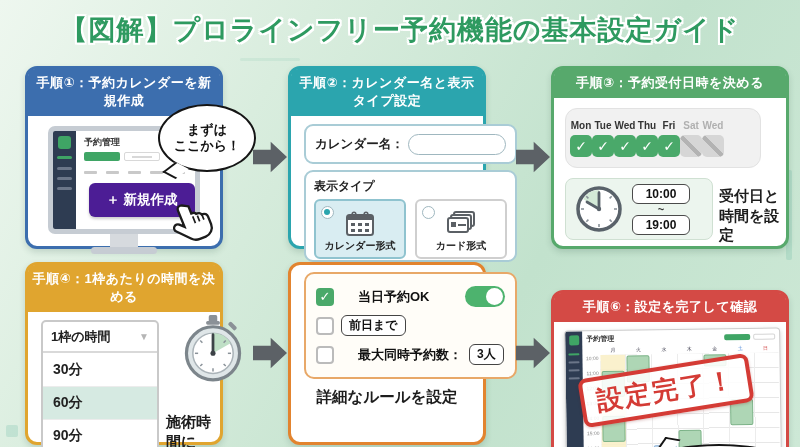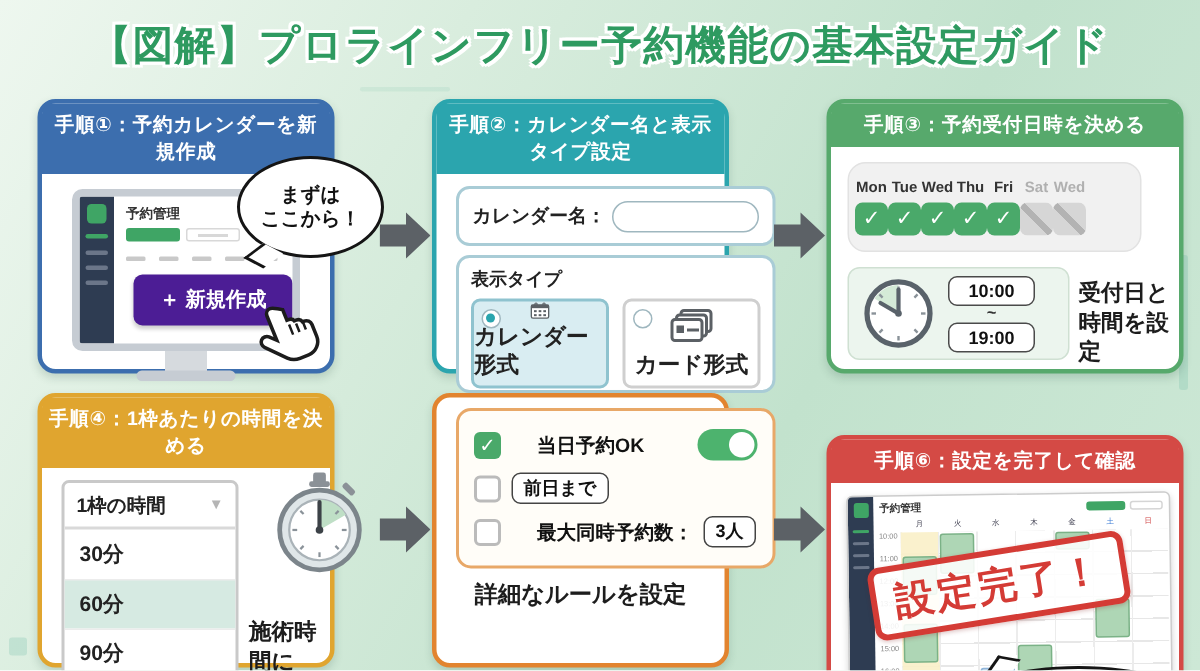--- a/index.html
+++ b/index.html
@@ -60,21 +60,21 @@
   .type-box { position:absolute; left:13px; top:54px; width:213px; height:92px; border:2px solid #a9ccd6;
     border-radius:9px; background:#fff; padding:6px 8px; }
   .type-title { font-weight:bold; font-size:12px; color:#222; }
   .type-opts { display:flex; gap:9px; margin-top:4px; }
   .opt-tile { position:relative; width:94px; height:60px; border-radius:6px; display:flex;
     flex-direction:column; align-items:center; justify-content:flex-end; padding-bottom:4px; }
   .opt-tile.sel { background:#d9edf2; border:2px solid #8fc3cf; }
   .opt-tile.unsel { background:#fff; border:2px solid #cfcfcf; }
   .radio { position:absolute; left:5px; top:5px; width:13px; height:13px; border-radius:50%; background:#fff; border:1.8px solid #9fb7bf; }
   .radio.on::after { content:""; position:absolute; left:2px; top:2px; width:6px; height:6px; border-radius:50%; background:#2ba5ae; }
-  .opt-label { font-weight:bold; font-size:15px; color:#222; }
+  .opt-label { font-weight:bold; font-size:10px; color:#222; }
   .opt-icon { margin-bottom:2px; }
 
   
   .days-box { position:absolute; left:11px; top:10px; width:196px; height:60px; background:#f1f1f1;
     border:1px solid #e2e2e2; border-radius:12px; display:flex; align-items:center; justify-content:flex-start; padding:0 4px; }
   .day-col { display:flex; flex-direction:column; align-items:center; gap:4px; }
   .day-label { font-size:10px; font-weight:bold; color:#333; }
   .day-label.off { color:#b0b0b0; }
   .day-box { width:22px; height:22px; border-radius:5px; display:flex; align-items:center; justify-content:center; }
   .day-box.checked { background:#4aa96a; color:#fff; font-size:14px; font-weight:bold; }

